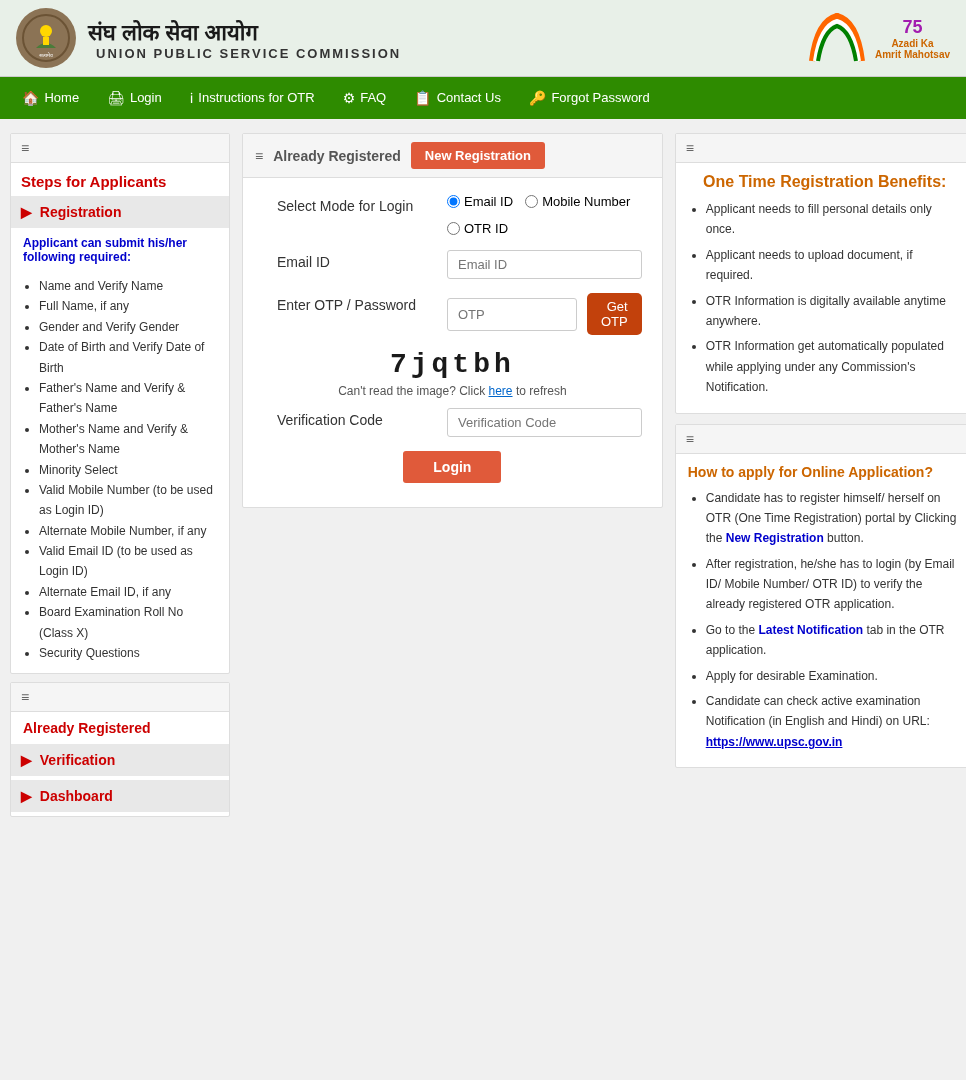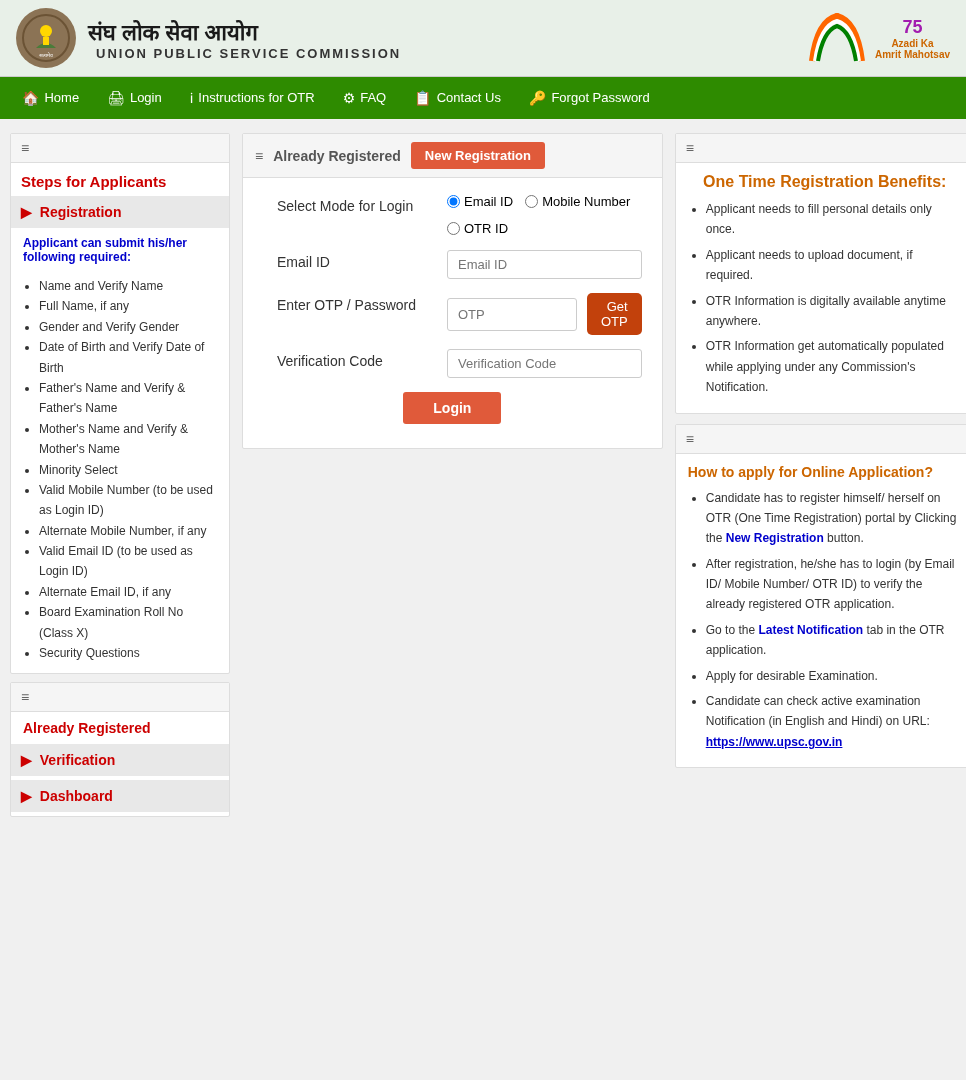--- a/index.html
+++ b/index.html
@@ -396,20 +396,28 @@
         <div class="form-row">
           <div class="form-label">Enter OTP / Password</div>
           <div class="form-controls">
             <div class="otp-row">
               <input type="text" class="otp-input" placeholder="OTP" style="">
               <button class="get-otp-btn">Get OTP</button>
             </div>
           </div>
         </div>
 
+        <div class="captcha-area">
+          <div class="captcha-text">7jqtbh</div>
+          <div class="captcha-hint">
+            <span>Can't read the image? Click</span>
+            <a href="#">here</a>
+            <span>to refresh</span>
+          </div>
+        </div>
 
         <div class="form-row">
           <div class="form-label">Verification Code</div>
           <div class="form-controls">
             <input type="text" class="form-input" placeholder="Verification Code" style="">
           </div>
         </div>
 
         <div style="text-align:center; margin-top:10px;">
           <button class="login-btn">Login</button>

